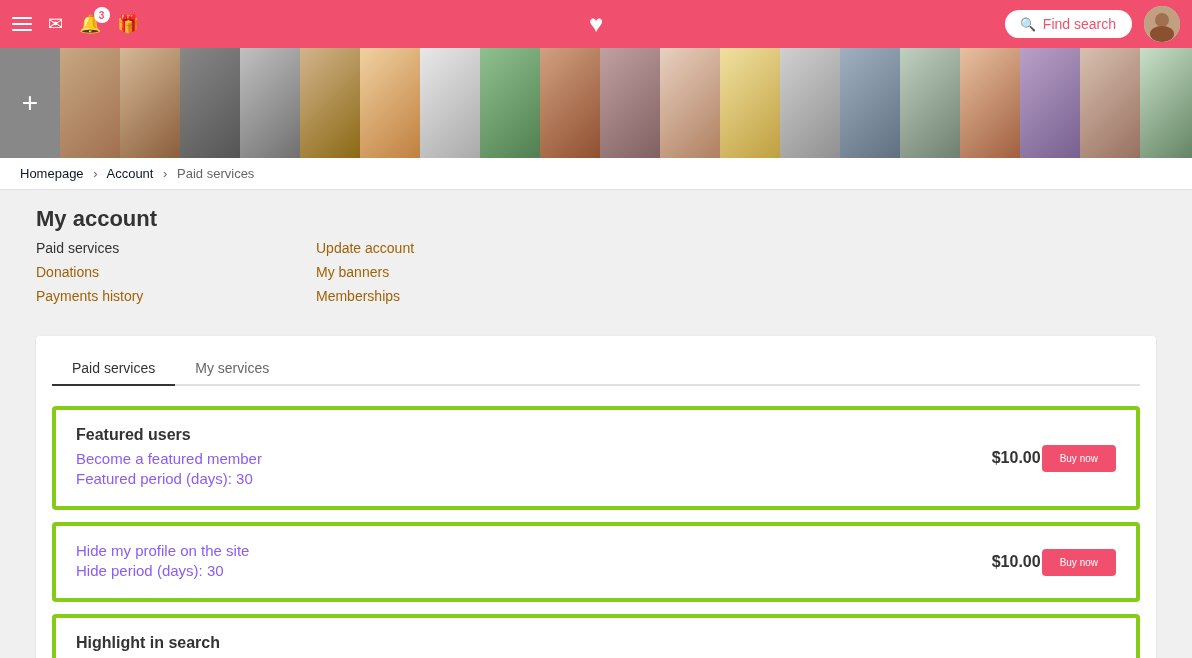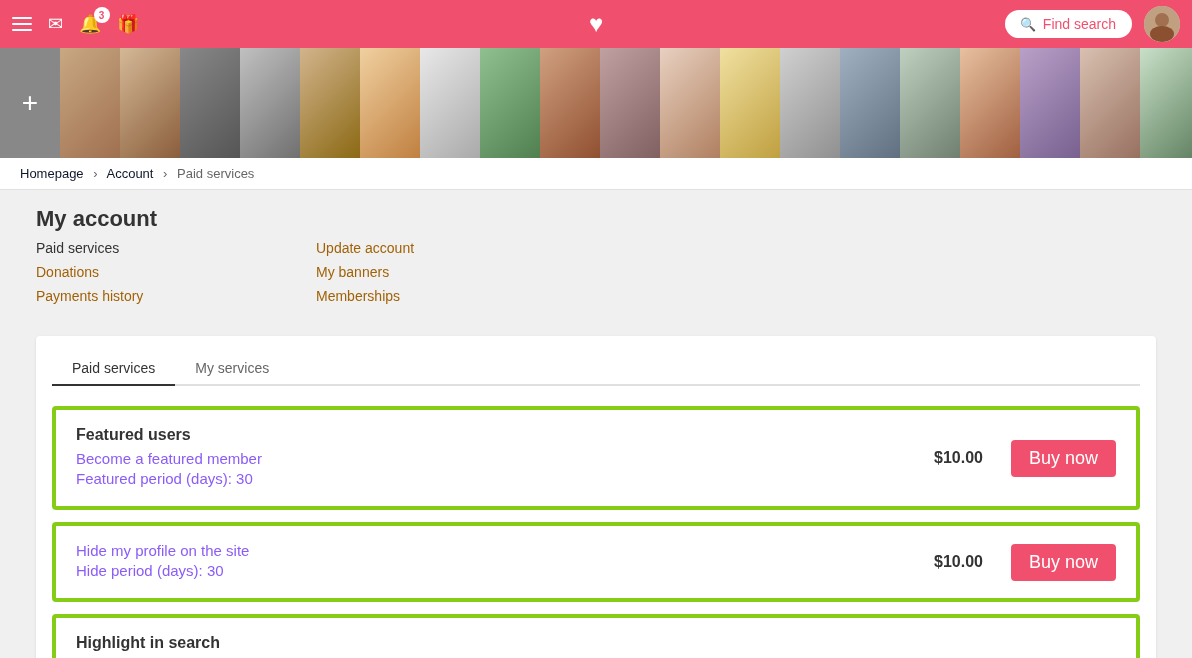--- a/index.html
+++ b/index.html
@@ -187,34 +187,34 @@
       margin-bottom: 6px;
     }
     .service-card-desc {
       font-size: 15px;
       color: #8b5cf6;
       margin-bottom: 3px;
     }
     .service-card-right {
       display: flex;
       align-items: center;
-      gap: 28px;
+      gap: 1px;
     }
     .service-price {
       font-size: 16px;
       font-weight: bold;
       color: #333;
     }
     .buy-btn {
       background: #f0506e;
       color: white;
       border: none;
       border-radius: 4px;
       padding: 8px 18px;
-      font-size: 18px;
+      font-size: 10px;
       cursor: pointer;
       white-space: nowrap;
     }
 
     
     .hamburger { display: flex; flex-direction: column; gap: 4px; cursor: pointer; }
     .hamburger span { display: block; width: 20px; height: 2px; background: white; border-radius: 1px; }
   </style>
 </head>
 <body>

